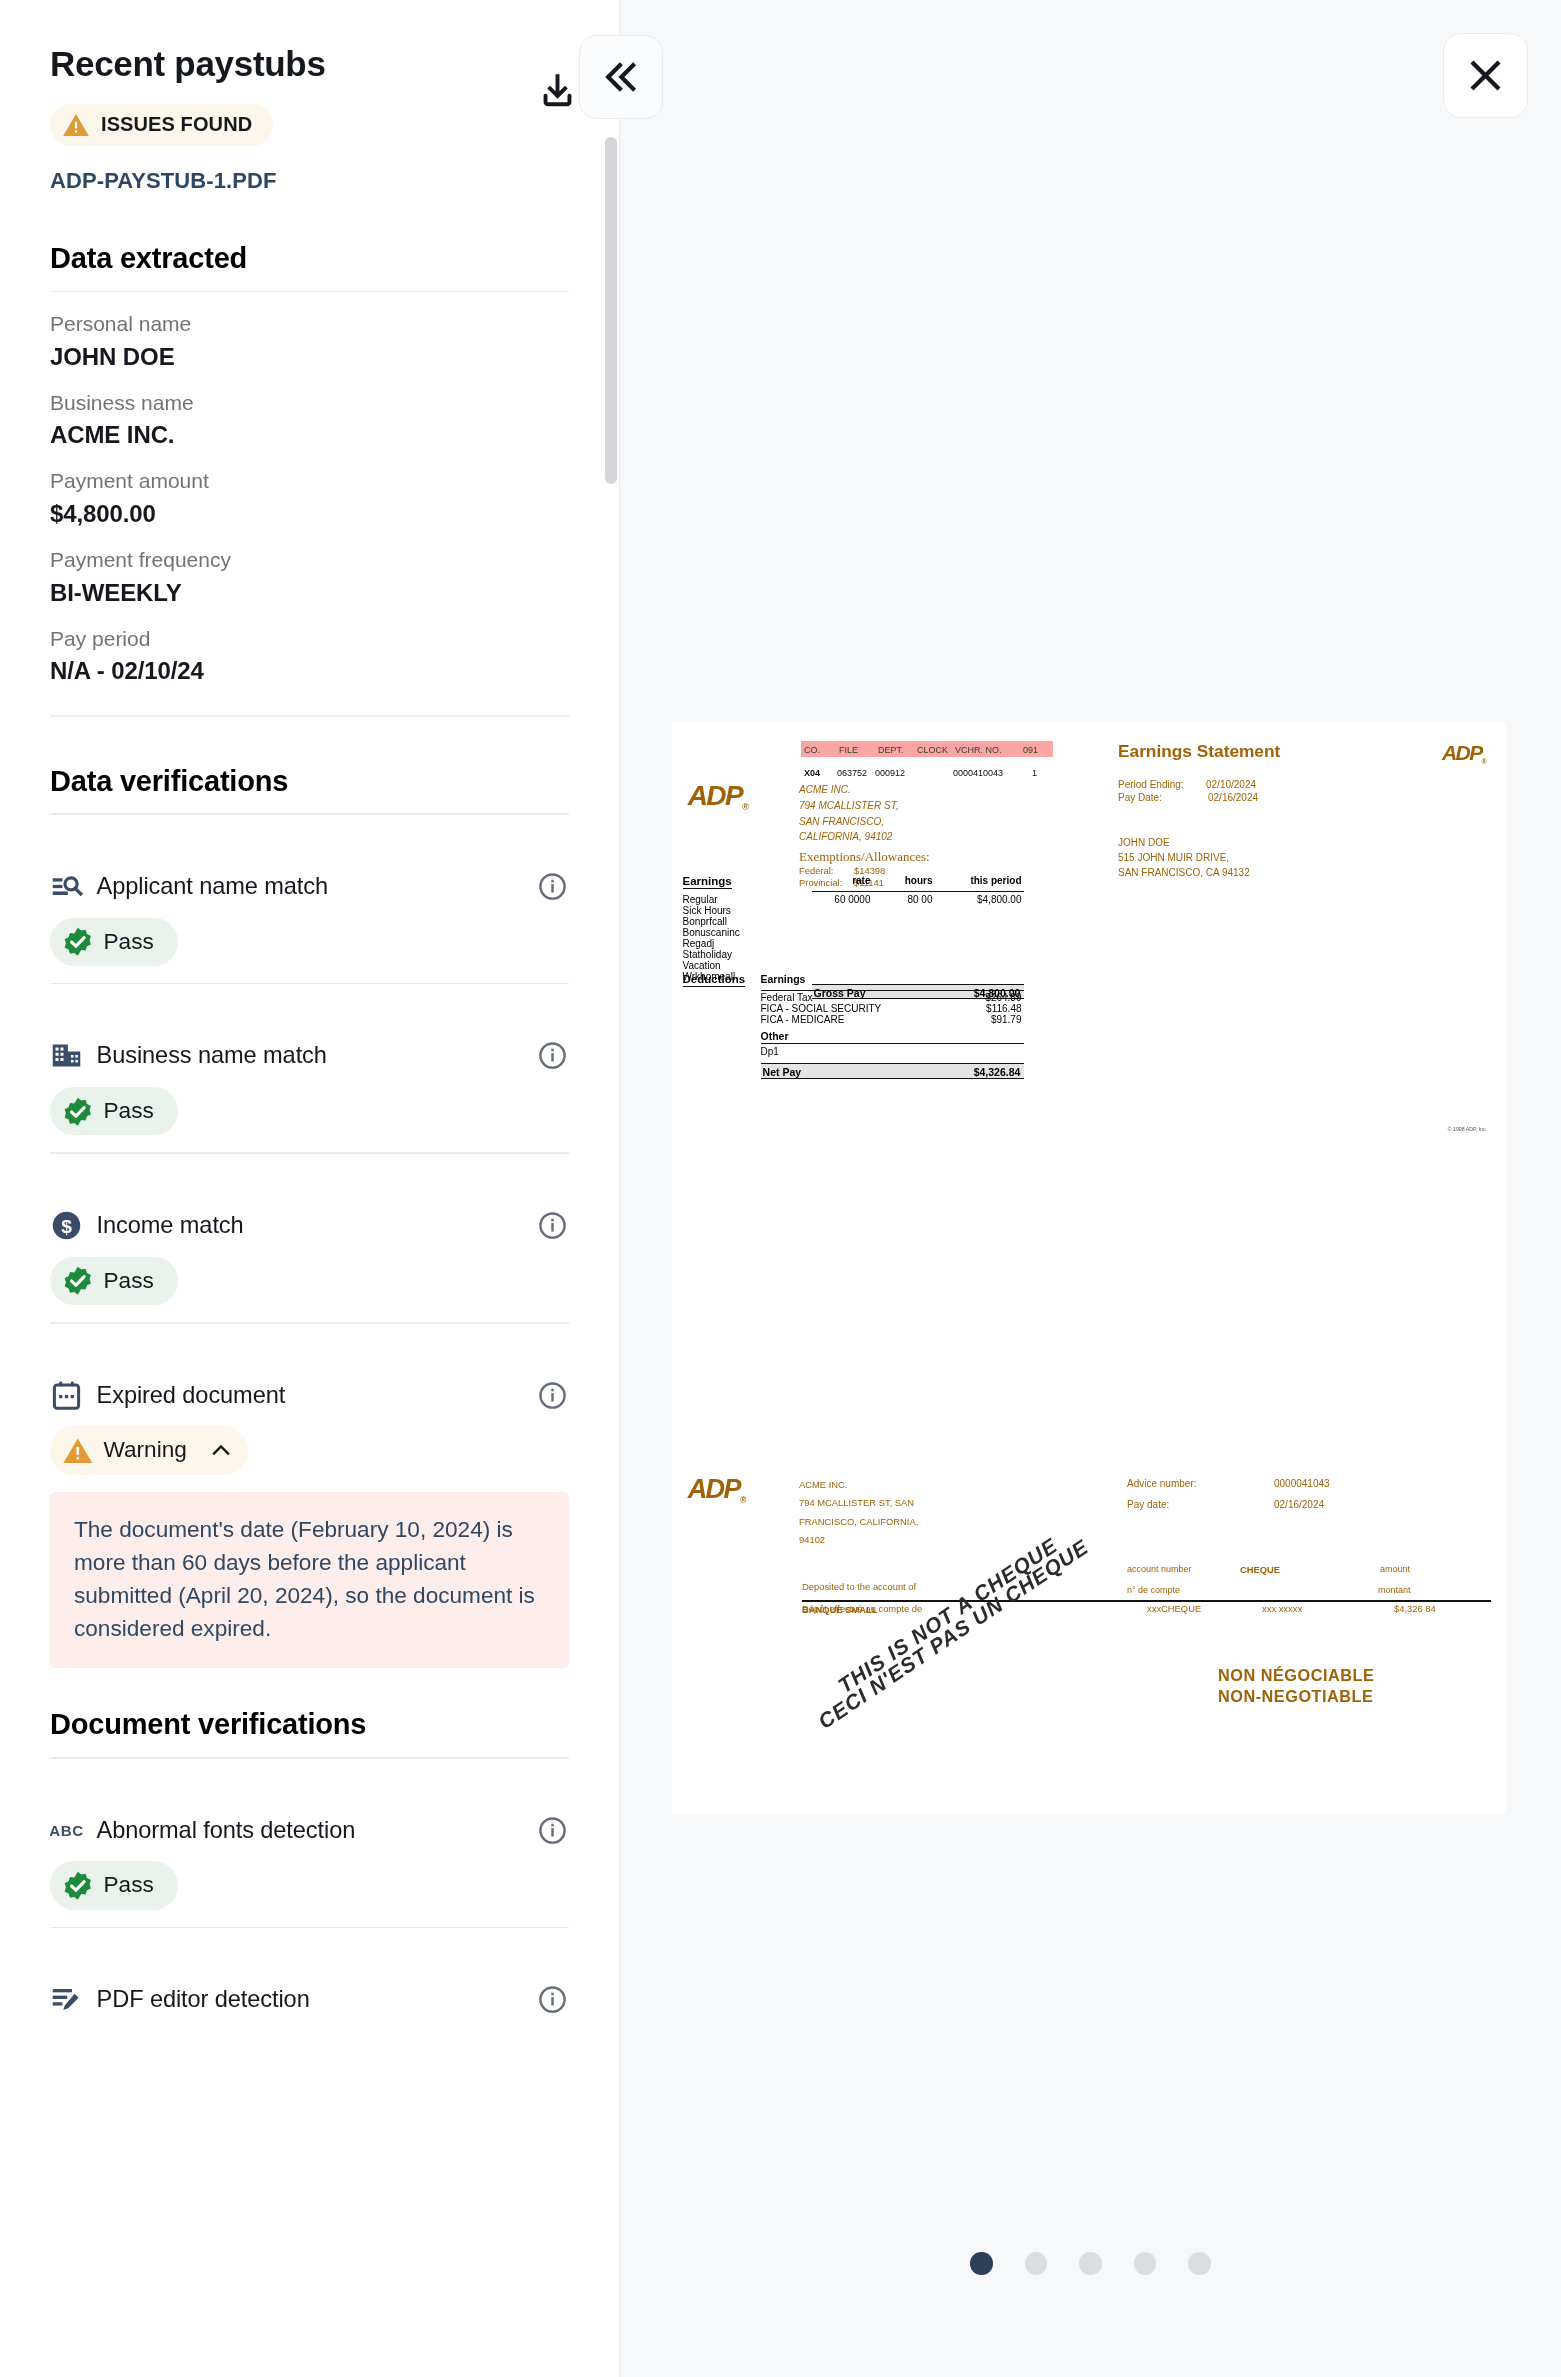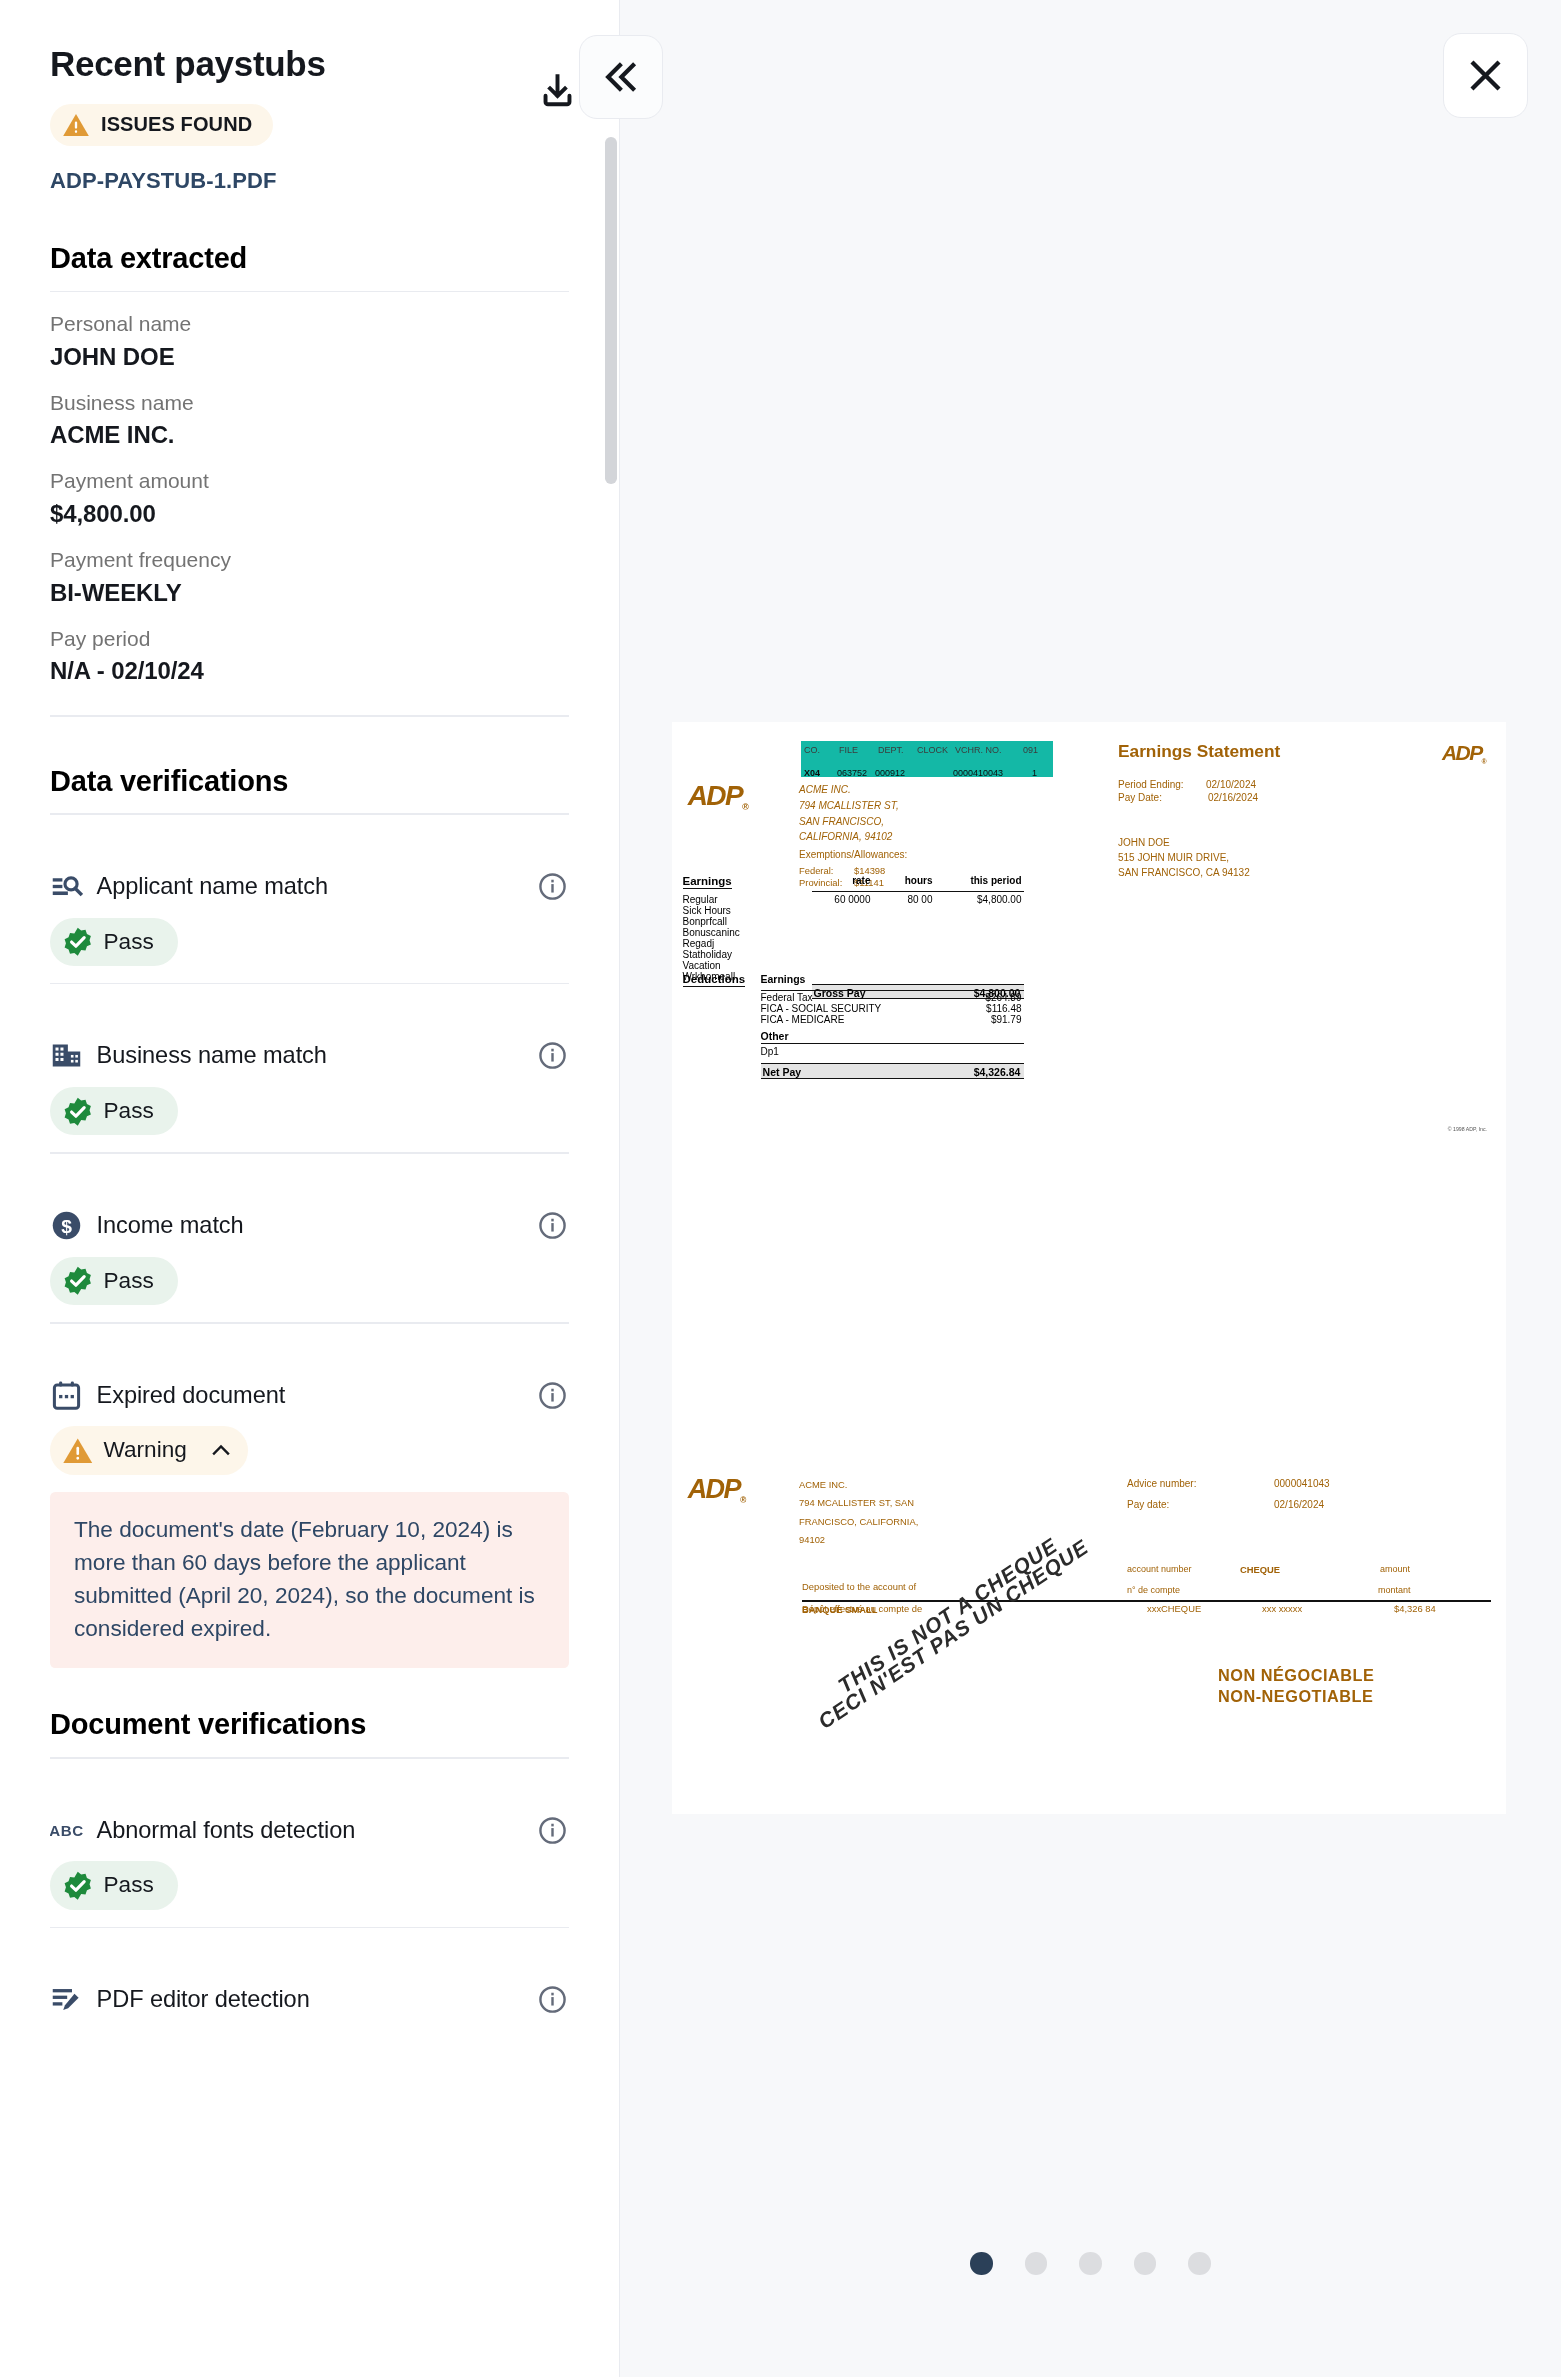--- a/index.html
+++ b/index.html
@@ -118,22 +118,22 @@
     width: 834px; height: 1092px;
     background: #FFFFFF;
   }
 
   
   .ps { position: absolute; font-family: "Liberation Sans", sans-serif; color: #a16207; }
   .ps-b { font-weight: 700; }
   .ps-i { font-style: italic; }
 
   #co-table {
-    position: absolute; left: 129px; top: 19px; width: 252px; height: 36px;
-    background: #14b8a6;
+    position: absolute; left: 129px; top: 19px; width: 252px; height: 16px;
+    background: #fca5a5;
   }
   #co-table .hdr, #co-table .val { position: absolute; font-size: 9px; white-space: nowrap;}
   #co-table .hdr { top: 4.2px; color: #3b3b3b;}
   #co-table .val { top: 27px; color: #0c0c0c;}
 
   .adp-logo { position: absolute; font-weight: 700; font-style: italic; letter-spacing: -1.6px; }
 
   #earn-table { position: absolute; left: 10.5px; top: 153px; width: 341px; }
   .erow { position: relative; height: 11px; font-size: 10px; }
   .ecol-name { position: absolute; left: 0; }
@@ -423,21 +423,21 @@
         <span>ADP</span><span style="font-size:9px; vertical-align:bottom;">®</span>
       </div>
 
       <div class="ps ps-i" style="left:127px; top:60px; font-size:10px; line-height:1.58;">
         <div>ACME INC.</div>
         <div>794 MCALLISTER ST,</div>
         <div>SAN FRANCISCO,</div>
         <div>CALIFORNIA, 94102</div>
       </div>
 
-      <div class="ps" style="left:127px; top:127px; font-size:10px;">Exemptions/Allowances:</div>
+      <div class="ps" style="left:127px; top:127px; font-size:13px;font-family:Liberation Serif, serif;">Exemptions/Allowances:</div>
       <div class="ps" style="left:127px; top:143px; font-size:9.4px;">Federal:</div>
       <div class="ps" style="left:182px; top:143px; font-size:9.4px;">$14398</div>
       <div class="ps" style="left:127px; top:155px; font-size:9.4px;">Provincial:</div>
       <div class="ps" style="left:182px; top:155px; font-size:9.4px;">$11141</div>
 
       <div class="ps ps-b" style="left:446px; top:19.4px; font-size:17.3px;">Earnings  Statement</div>
       <div class="adp-logo ps" style="right:21px; top:19px; font-size:21px;">
         <span>ADP</span><span style="font-size:6.8px; vertical-align:bottom;">®</span>
       </div>
 

